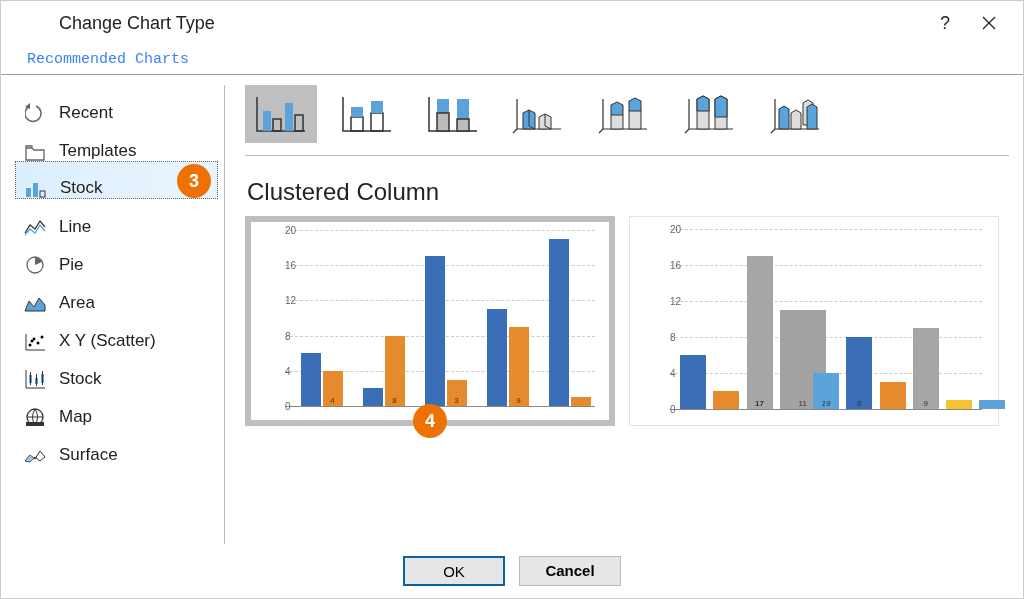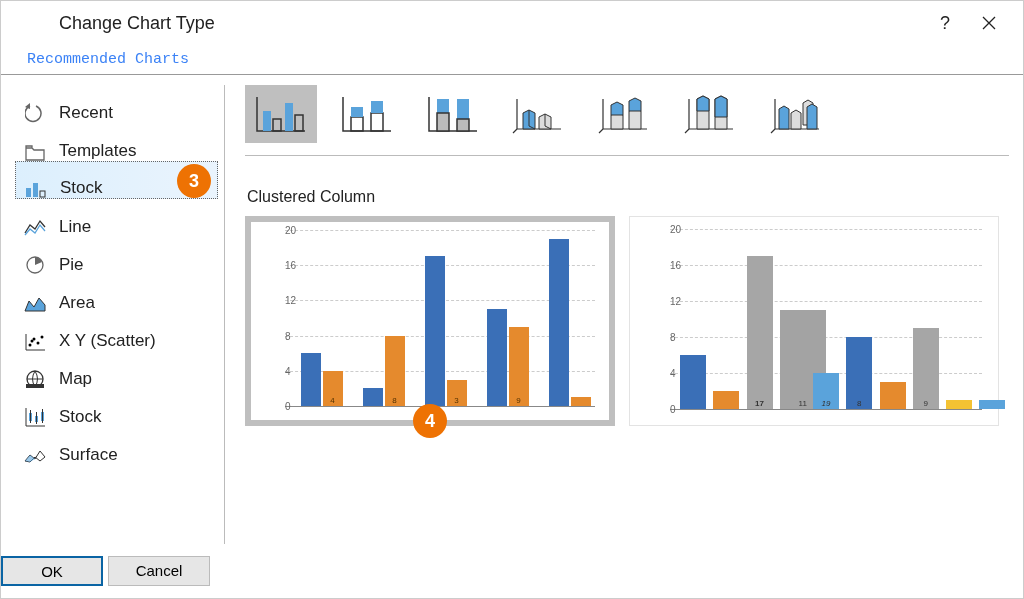--- a/index.html
+++ b/index.html
@@ -109,23 +109,23 @@
     height:58px;
     display:flex;
     align-items:center;
     justify-content:center;
   }
   .subtype.selected { background:#bfbfbf; }
 
   .subtype svg { width:56px; height:42px; }
 
   .preview-label {
-    font-size:16px;
+    font-size:24px;
     color:#222;
-    margin:32px 0 10px 2px;
+    margin:22px 0 10px 2px;
   }
 
   .previews {
     display:flex;
     gap:14px;
   }
   .preview {
     width:370px;
     height:210px;
     background:#fff;
@@ -168,34 +168,34 @@
     bottom:1px;
     font-size:8px;
     text-align:center;
     color:#553200;
   }
 
   
   .footer {
     height:54px;
     display:flex;
-    justify-content:flex-start;
+    justify-content:center;
     align-items:center;
-    gap:5px;
+    gap:14px;
   }
   .btn {
     width:102px;
     height:30px;
     font-size:15px;
     text-align:center;
     line-height:28px;
     background:#e6e6e6;
   }
   .btn.primary { border:2px solid #0a64a4; background:#e6e6e6; }
-  .btn.secondary { border:1px solid #bbb; }
+  .btn.secondary { border:1px solid #bbb;font-weight:bold; }
 
   
   .badge {
     width:34px;height:34px;border-radius:50%;
     background:#ee7203;color:#fff;font-weight:600;
     display:flex;align-items:center;justify-content:center;
     font-size:18px;position:absolute;
   }
 </style>
 </head>
@@ -280,41 +280,41 @@
               <circle cx="10" cy="6" r="1.5"></circle>
               <circle cx="14" cy="10" r="1.5"></circle>
               <circle cx="18" cy="4" r="1.5"></circle>
               <circle cx="8" cy="8" r="1.5"></circle>
             </svg>
           </span>
         <span>X Y (Scatter)</span>
       </div>
       <div class="cat">
         <span class="ico">
-            <svg width="20" height="20" viewBox="0 0 20 20">
-              <circle cx="10" cy="10" r="8" fill="none" stroke="#333" stroke-width="1.3"></circle>
-              <path d="M2 10 L18 10 M10 2 Q15 10 10 18 Q5 10 10 2" fill="none" stroke="#333"></path>
-              <rect x="1" y="15" width="18" height="4" fill="#333"></rect>
-            </svg>
-          </span>
-        <span>Map</span>
-      </div>
-      <div class="cat">
-        <span class="ico">
             <svg width="22" height="20" viewBox="0 0 22 20">
               <path d="M2 1 L2 19 L21 19" fill="none" stroke="#333"></path>
               <rect x="5" y="6" width="3" height="8" fill="#5aa3db"></rect>
               <path d="M6.5 3 L6.5 16" stroke="#333"></path>
               <rect x="11" y="9" width="3" height="6" fill="#5aa3db"></rect>
               <path d="M12.5 5 L12.5 17" stroke="#333"></path>
               <rect x="17" y="5" width="3" height="9" fill="#5aa3db"></rect>
               <path d="M18.5 2 L18.5 16" stroke="#333"></path>
             </svg>
           </span>
         <span>Stock</span>
+      </div>
+      <div class="cat">
+        <span class="ico">
+            <svg width="20" height="20" viewBox="0 0 20 20">
+              <circle cx="10" cy="10" r="8" fill="none" stroke="#333" stroke-width="1.3"></circle>
+              <path d="M2 10 L18 10 M10 2 Q15 10 10 18 Q5 10 10 2" fill="none" stroke="#333"></path>
+              <rect x="1" y="15" width="18" height="4" fill="#333"></rect>
+            </svg>
+          </span>
+        <span>Map</span>
       </div>
       <div class="cat">
         <span class="ico">
             <svg width="22" height="18" viewBox="0 0 22 18">
               <path d="M1 14 L6 8 L11 12 L16 4 L21 10 L16 14 L11 10 L6 15 Z" fill="none" stroke="#333"></path>
               <path d="M1 14 L6 8 L11 12 L6 15 Z" fill="#5aa3db" opacity="0.6"></path>
             </svg>
           </span>
         <span>Surface</span>
       </div>

